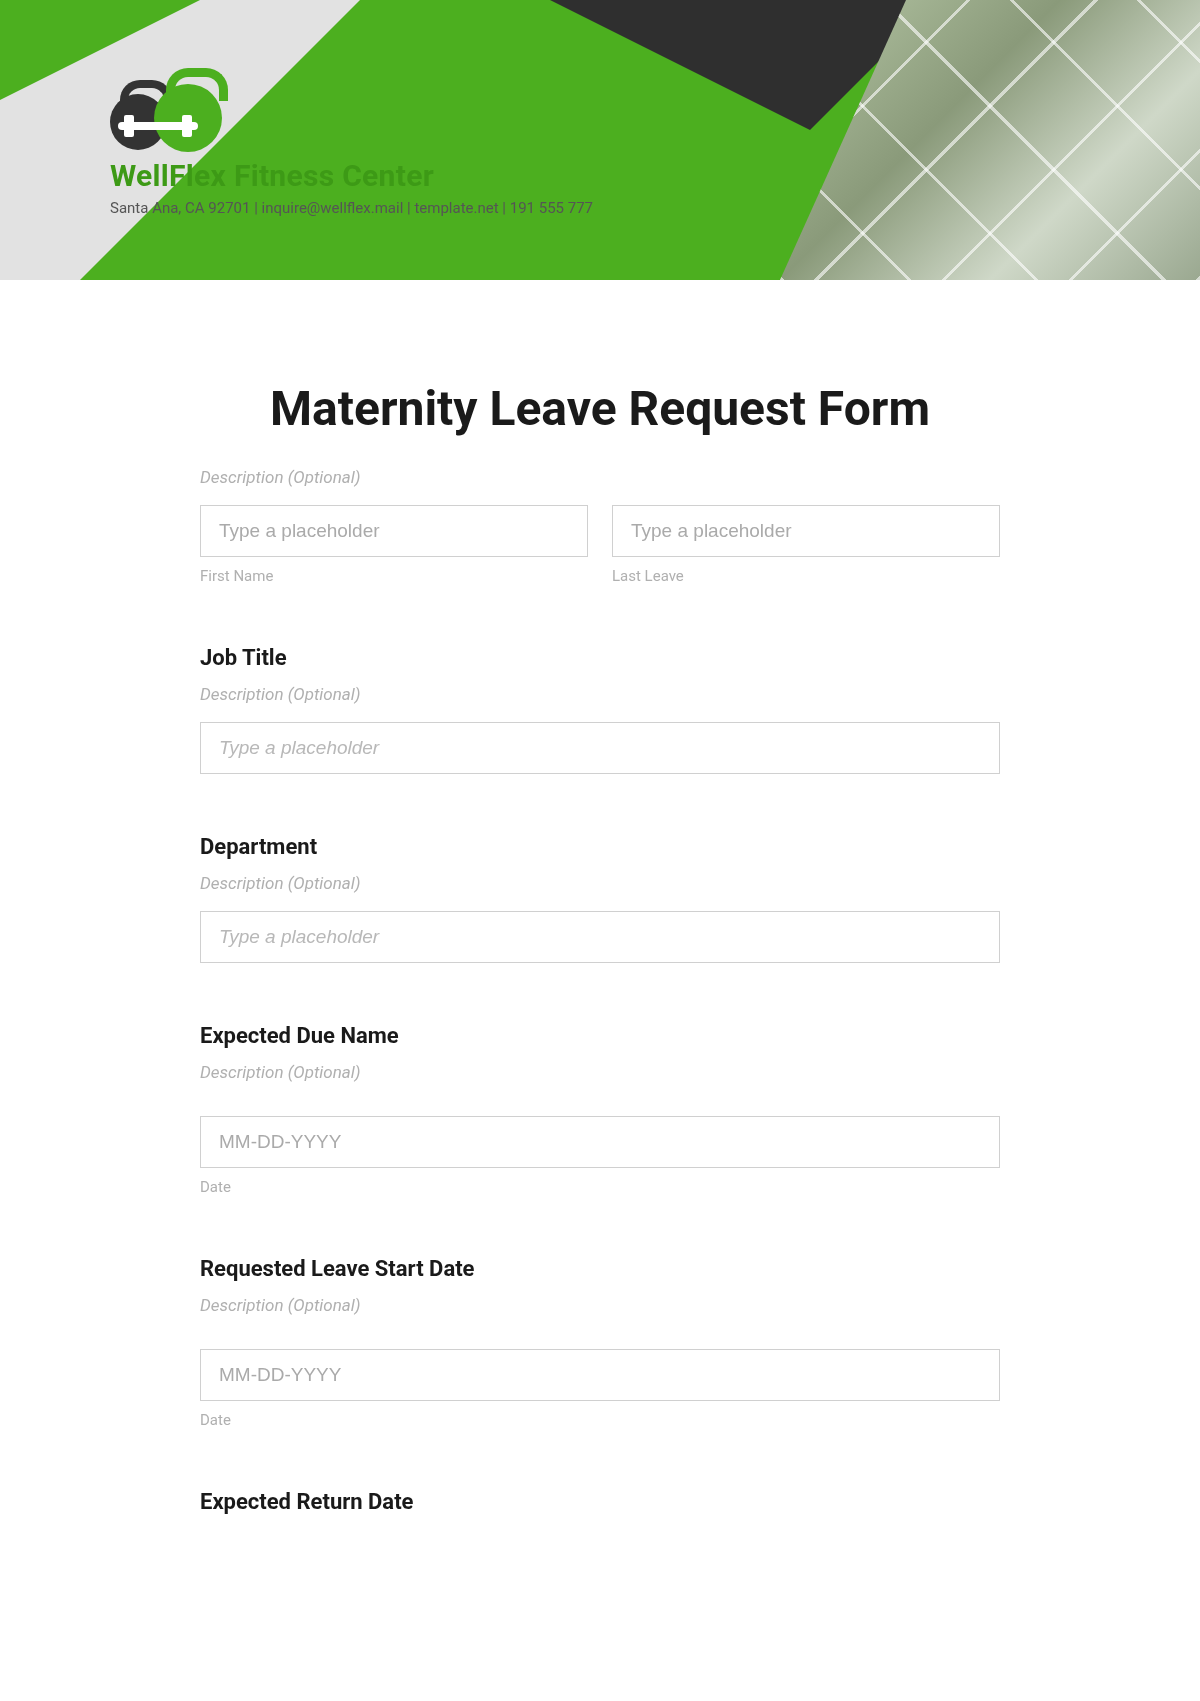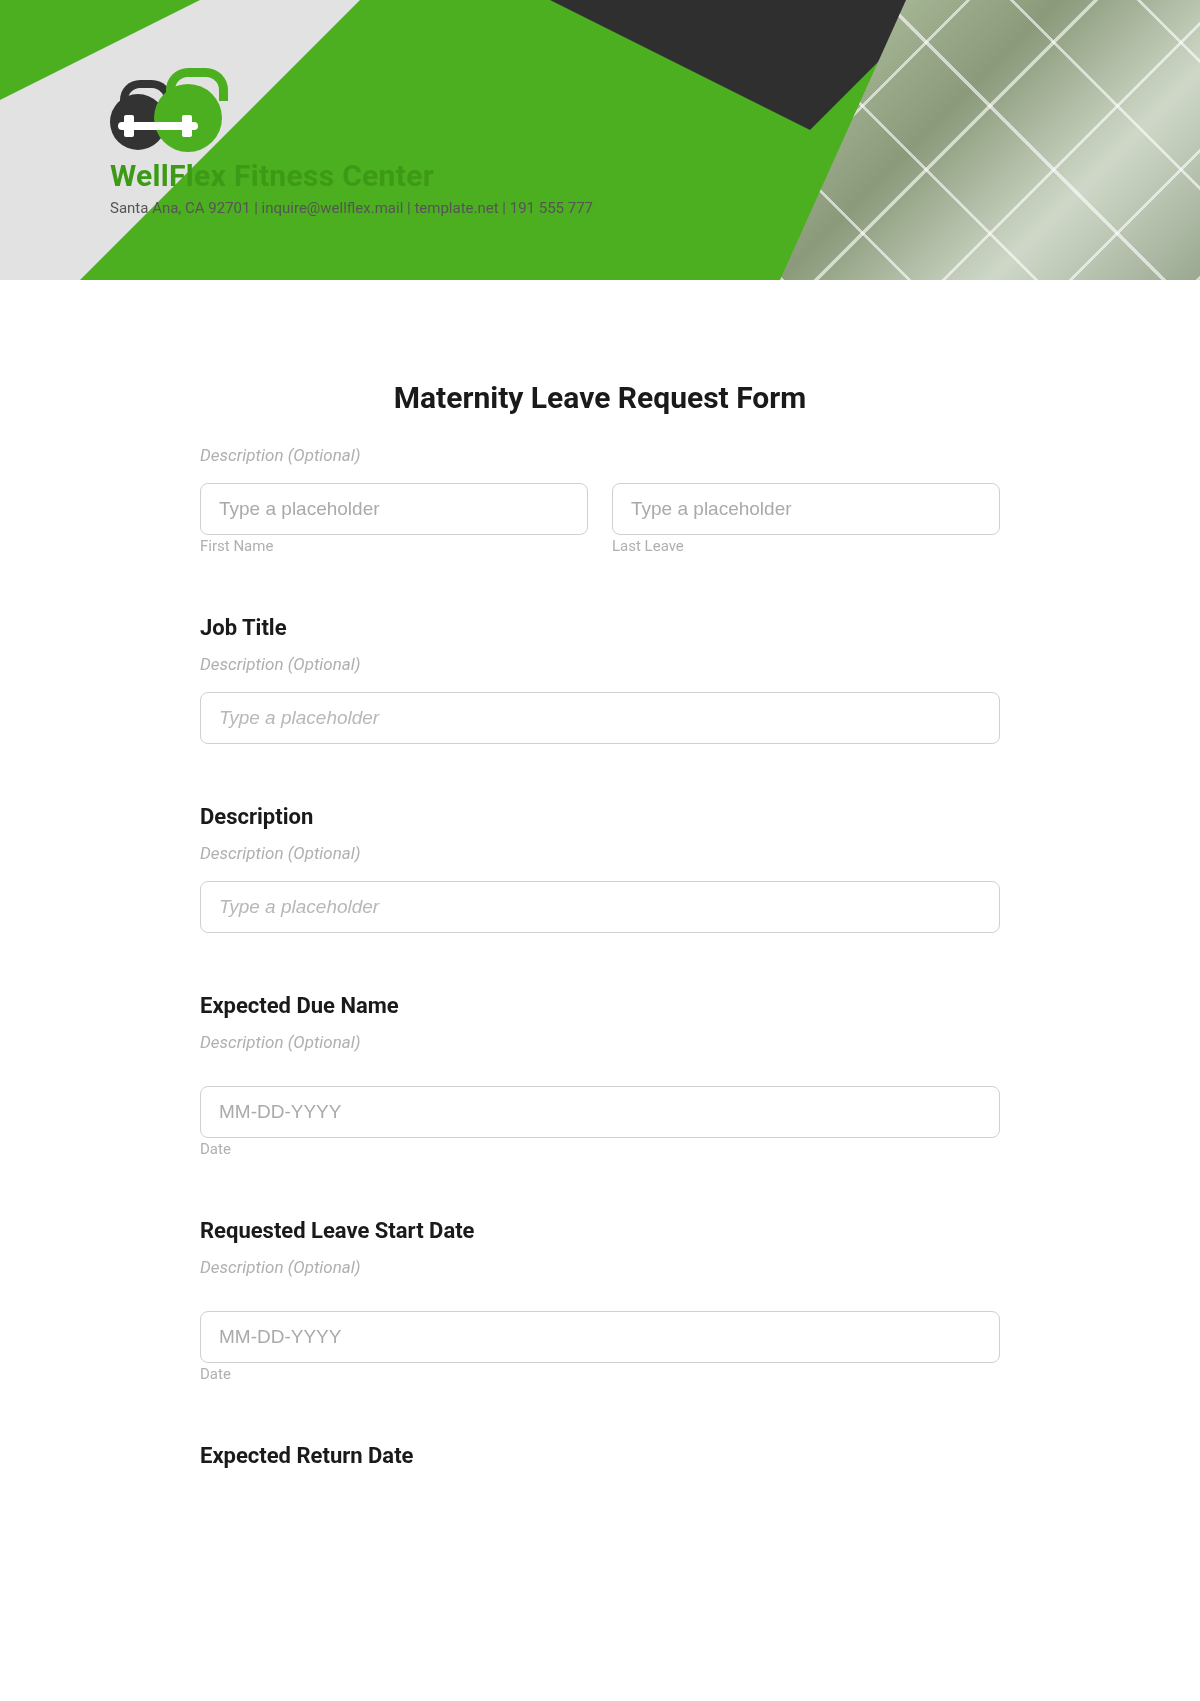--- a/index.html
+++ b/index.html
@@ -125,21 +125,21 @@
     color: #555;
     margin-top: 6px;
   }
   .content {
     max-width: 920px;
     margin: 0 auto;
     padding: 100px 60px 60px 60px;
   }
   .form-title {
     text-align: center;
-    font-size: 30px;
+    font-size: 48px;
     font-weight: 700;
     color: #1a1a1a;
     margin-bottom: 30px;
   }
   .form-sub {
     text-align: center;
     font-size: 20px;
     color: #4a4a4a;
     margin-bottom: 60px;
   }
@@ -158,33 +158,33 @@
   }
   .row-2 {
     display: flex;
     gap: 24px;
   }
   .col { flex: 1; }
   .input {
     width: 100%;
     height: 52px;
     border: 1px solid #d0d0d0;
-    border-radius: 8px;
+    border-radius: 0;
     padding: 0 18px;
     font-size: 19px;
     color: #333;
     background:#fff;
   }
   .input::placeholder { color: #aaa; }
   .input-italic::placeholder { font-style: italic; color:#b8b8b8; }
   .input-date { color:#0c4a6e;margin-top:16px; }
   .sublabel {
     font-size: 15px;
     color: #b0b0b0;
-    margin-top: 2px;
+    margin-top: 10px;
   }
 </style>
 </head>
 <body>
 
 <div class="header">
   <div class="tri-top-left"></div>
   <div class="green-diag"></div>
   <div class="tri-dark"></div>
   <div class="gym-img"></div>
@@ -217,21 +217,21 @@
     </div>
   </div>
 
   <div class="field-group">
     <div class="field-label">Job Title</div>
     <div class="field-desc">Description (Optional)</div>
     <input class="input input-italic" placeholder="Type a placeholder" style="">
   </div>
 
   <div class="field-group">
-    <div class="field-label">Description</div>
+    <div class="field-label">Department</div>
     <div class="field-desc">Description (Optional)</div>
     <input class="input input-italic" placeholder="Type a placeholder" style="">
   </div>
 
   <div class="field-group">
     <div class="field-label">Expected Due Name</div>
     <div class="field-desc">Description (Optional)</div>
     <input class="input input-date" placeholder="MM-DD-YYYY" style="">
     <div class="sublabel">Date</div>
   </div>

